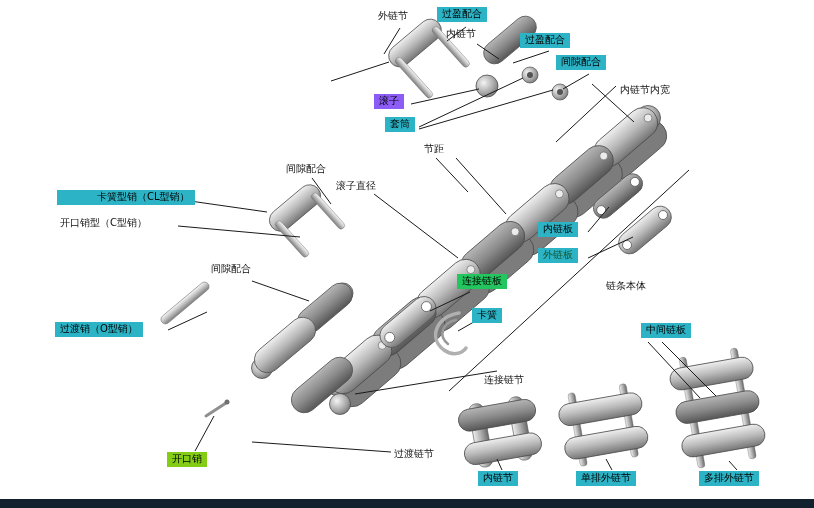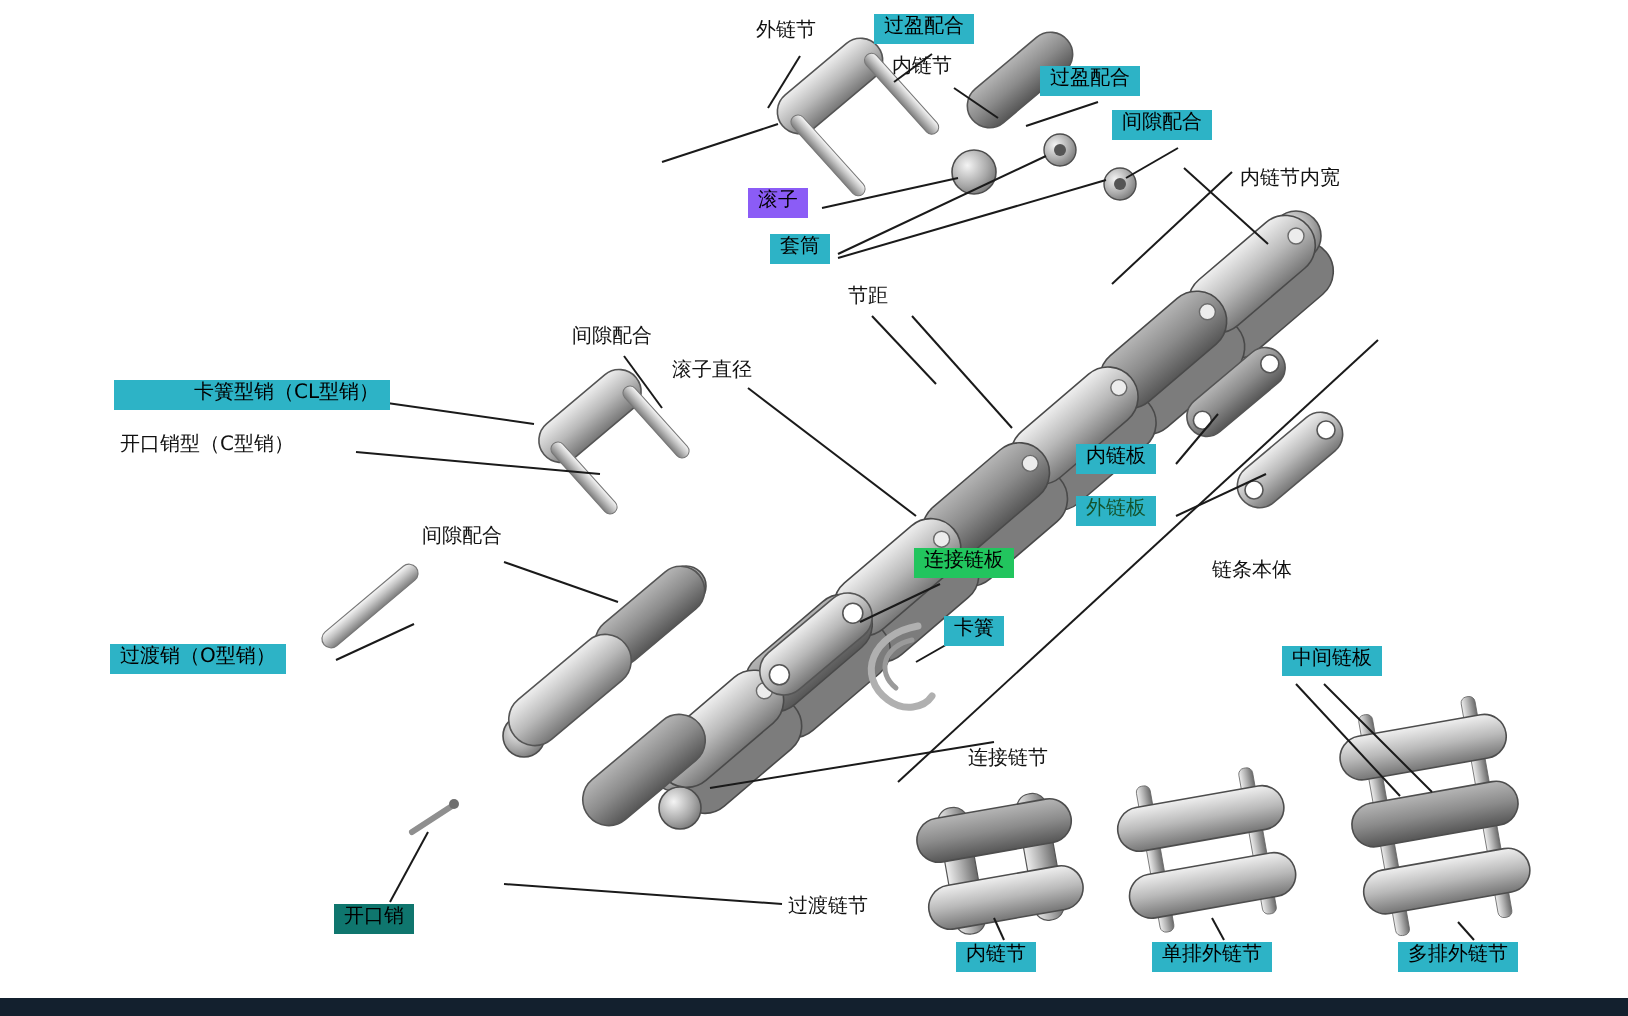--- a/index.html
+++ b/index.html
@@ -244,20 +244,20 @@
   <div class="lbl plain" style="left:60px;top:217px">开口销型（C型销）</div>
   <div class="lbl tag" style="left: 538px; top: 222px; background: rgb(45, 179, 198); color: rgb(0, 0, 0);">内链板</div>
   <div class="lbl tag" style="left: 538px; top: 248px; background: rgb(45, 179, 198); color: #14532d;">外链板</div>
   <div class="lbl plain" style="left:211px;top:263px">间隙配合</div>
   <div class="lbl tag" style="left: 457px; top: 274px; background: #22c55e; color: rgb(0, 0, 0);">连接链板</div>
   <div class="lbl plain" style="left:606px;top:280px">链条本体</div>
   <div class="lbl tag" style="left: 472px; top: 308px; background: rgb(45, 179, 198); color: rgb(0, 0, 0);">卡簧</div>
   <div class="lbl tag" style="left: 55px; top: 322px; background: rgb(45, 179, 198); color: rgb(0, 0, 0);">过渡销（O型销）</div>
   <div class="lbl tag" style="left: 621px; top: 323px; background: rgb(45, 179, 198); color: rgb(0, 0, 0); margin-left: 20px;">中间链板</div>
   <div class="lbl plain" style="left:484px;top:374px">连接链节</div>
-  <div class="lbl tag" style="left: 167px; top: 452px; background: #0f766e; color: rgb(0, 0, 0); text-align: center;">开口销</div>
+  <div class="lbl tag" style="left: 167px; top: 452px; background: #84cc16; color: rgb(0, 0, 0); text-align: center;">开口销</div>
   <div class="lbl plain" style="left:394px;top:448px">过渡链节</div>
   <div class="lbl tag" style="left: 478px; top: 471px; background: rgb(45, 179, 198); color: rgb(0, 0, 0);">内链节</div>
   <div class="lbl tag" style="left: 576px; top: 471px; background: rgb(45, 179, 198); color: rgb(0, 0, 0); text-align: right;">单排外链节</div>
   <div class="lbl tag" style="left: 699px; top: 471px; background: rgb(45, 179, 198); color: rgb(0, 0, 0);">多排外链节</div>
 
   <div class="footer-bar" style="background: rgb(19, 32, 46);"></div>
 </div>
 
 </body></html>

